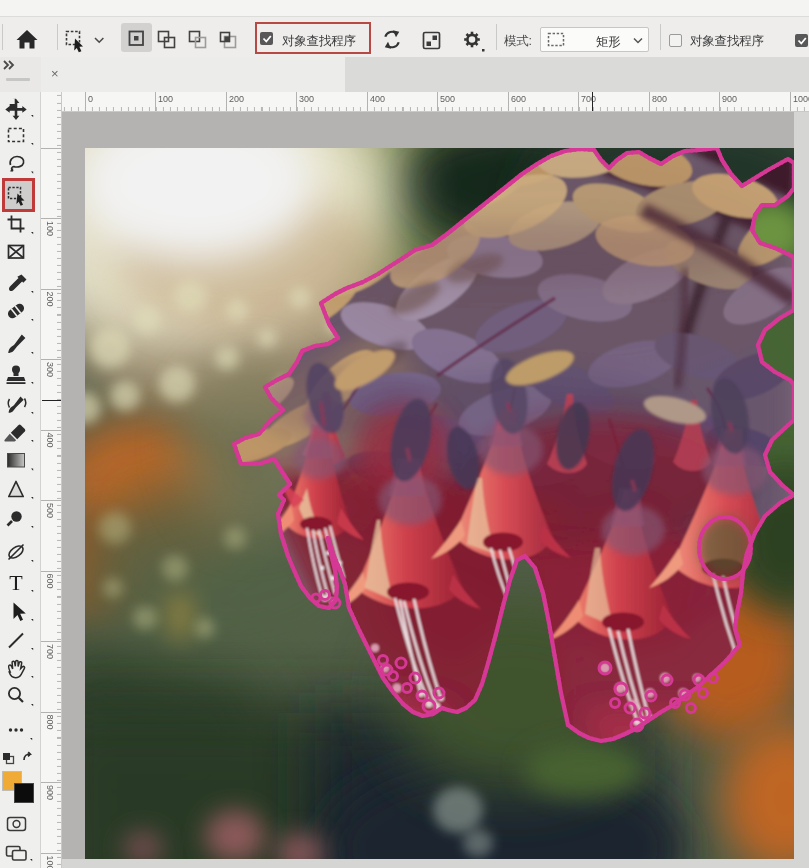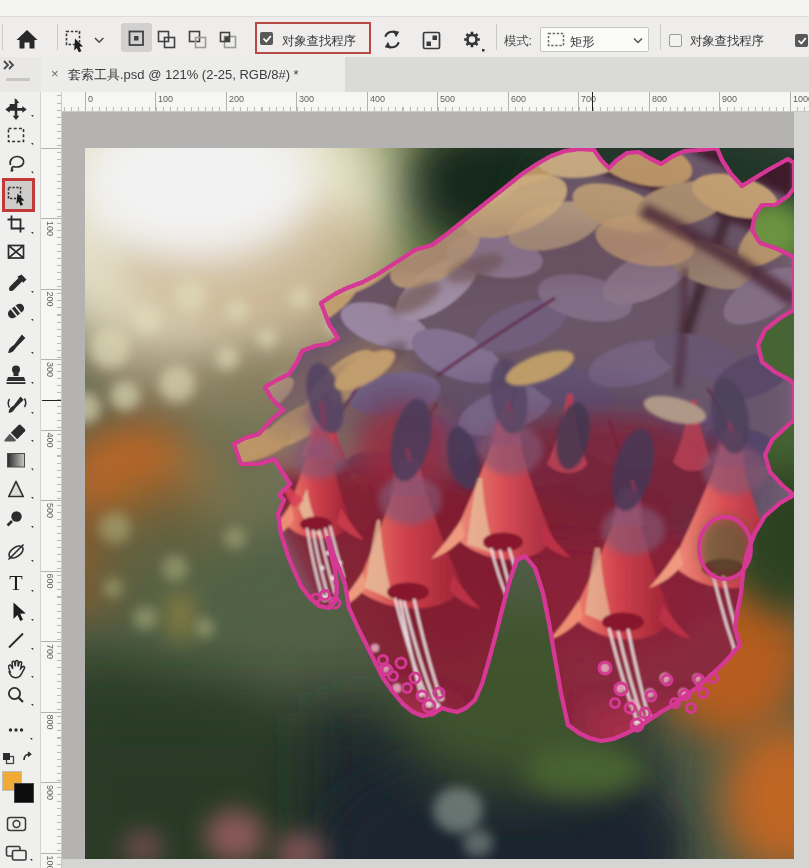--- a/index.html
+++ b/index.html
@@ -54,34 +54,33 @@
   <div class="abs sep" style="left:57px;top:24px;height:26px;"></div>
   <div class="abs sep" style="left:496px;top:24px;height:26px;"></div>
   <div class="abs sep" style="left:660px;top:24px;height:26px;"></div>
 
   <div class="abs" style="left:121px;top:23px;width:31px;height:29px;background:#d2d1d0;border-radius:3px;"></div>
   <div class="abs" id="redbox"></div>
   <div class="abs cb on" style="left:260px;top:32px;"></div>
   <div class="abs optlabel" style="left:282px;top:33px;">对象查找程序</div>
   <div class="abs optlabel" style="left:504px;top:33px;color:#4a4a4a;">模式:</div>
   <div class="abs" id="dropdown"></div>
-  <div class="abs optlabel" style="left:570px;top:34px;">矩形</div>
+  <div class="abs optlabel" style="left:596px;top:34px;">矩形</div>
   <div class="abs cb off" style="left:669px;top:34px;"></div>
   <div class="abs optlabel" style="left:690px;top:33px;">对象查找程序</div>
   <div class="abs cb on" style="left:795px;top:34px;"></div>
 
   <div class="abs" id="tabbar"></div>
   <div class="abs" id="toolhead"></div>
   <div class="abs" id="tab"></div>
   <div class="abs" style="left:6px;top:78px;width:24px;height:3px;background:#c6c6c4;border-radius:1px;"></div>
   <svg class="abs" style="left:2px;top:59px;" width="14" height="12" viewBox="0 0 14 12">
     <path d="M2 2 L6 6 L2 10 M7 2 L11 6 L7 10" stroke="#4a4a4a" stroke-width="1.8" fill="none"></path>
   </svg>
   <div class="abs" id="tabx">×</div>
-  <div class="abs" id="tabtext">套索工具.psd @ 121% (2-25, RGB/8#) *</div>
 
   <div class="abs" id="canvas"></div>
   <div class="abs" id="vsb"></div>
   <div class="abs" id="hsb"></div>
   <svg class="abs" id="photo" viewBox="0 0 709 711" width="709" height="711">
     <defs>
       <clipPath id="pc">
           <rect x="0" y="0" width="709" height="711"></rect>
         </clipPath>
       <clipPath id="selclip">

